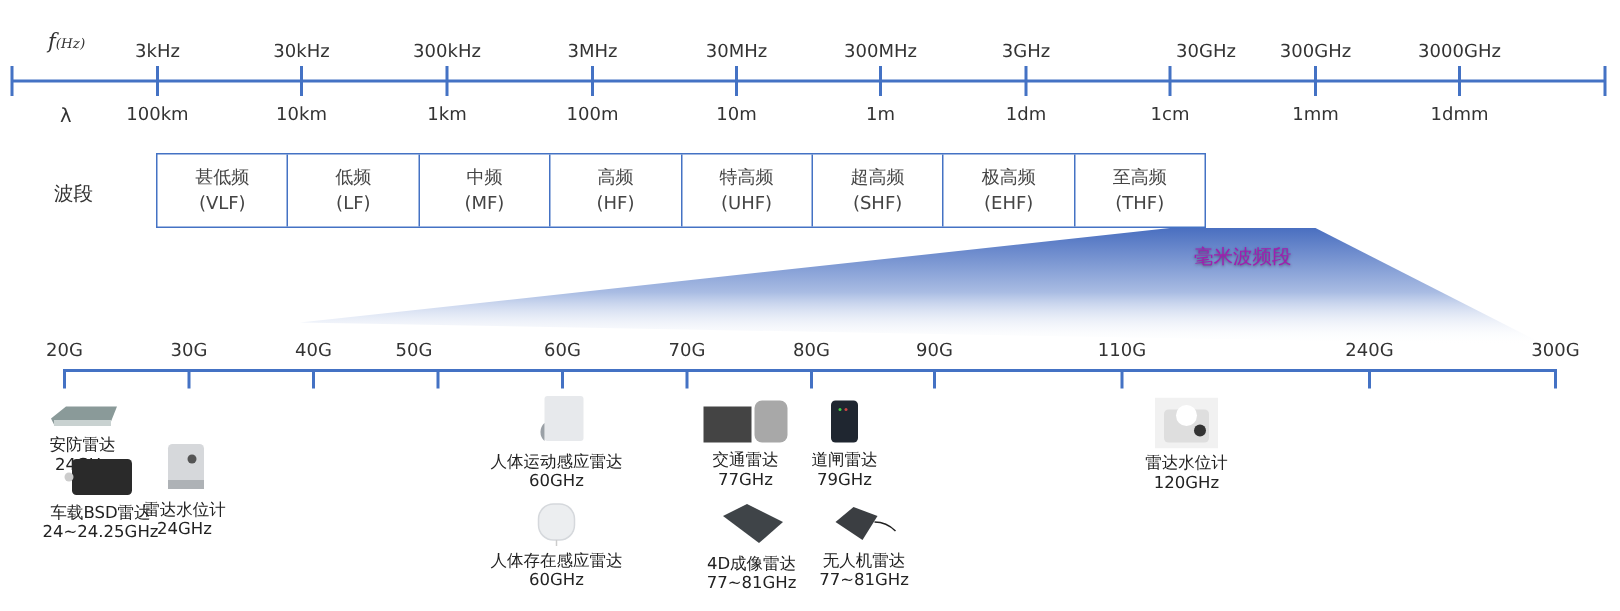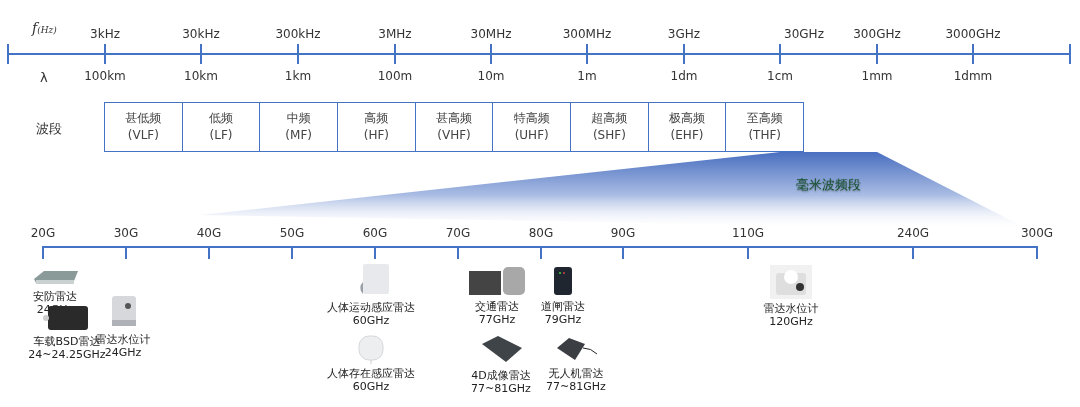--- a/index.html
+++ b/index.html
@@ -6,21 +6,21 @@
   body{width:1080px;height:407px;position:relative;overflow:hidden;font-family:"DejaVu Sans","Liberation Sans",sans-serif;color:#333;}
   .abs{position:absolute;}
   .axis-line{position:absolute;height:2px;background:#4472c4;}
   .tick{position:absolute;width:2px;background:#4472c4;}
   .lbl{position:absolute;font-size:12px;color:#333;white-space:nowrap;transform:translateX(-50%);text-align:center;}
   .row-label{position:absolute;font-size:13px;color:#333;}
   .band-table{position:absolute;left:104px;top:102px;width:700px;height:50px;display:flex;border:1.5px solid #4472c4;box-sizing:border-box;}
   .band{flex:1;border-right:1.5px solid #4472c4;display:flex;flex-direction:column;align-items:center;justify-content:center;font-size:12px;line-height:17px;color:#444;}
   .band:last-child{border-right:none;}
   .funnel{position:absolute;left:0;top:0;}
-  .mmw-label{position:absolute;left:796px;top:176px;font-size:13px;color:#14532d;text-shadow:0 1px 2px rgba(0,0,0,0.45);}
+  .mmw-label{position:absolute;left:796px;top:162px;font-size:13px;color:#a21caf;text-shadow:0 1px 2px rgba(0,0,0,0.45);}
   .device{position:absolute;text-align:center;font-size:11px;line-height:13px;color:#222;}
   .device .name,.device .freq{display:block;white-space:nowrap;}
   .img{margin:0 auto;}
 </style>
 </head>
 <body>
 
 <svg class="funnel" width="1080" height="407">
   <defs>
     <linearGradient id="fg" x1="0" y1="0" x2="0" y2="1">
@@ -86,24 +86,20 @@
      </div>
     <div class="band">
        <span>中频</span>
        <span>(MF)</span>
      </div>
     <div class="band">
        <span>高频</span>
        <span>(HF)</span>
      </div>
     <div class="band">
-       <span>甚高频</span>
-       <span>(VHF)</span>
-     </div>
-    <div class="band">
        <span>特高频</span>
        <span>(UHF)</span>
      </div>
     <div class="band">
        <span>超高频</span>
        <span>(SHF)</span>
      </div>
     <div class="band">
        <span>极高频</span>
        <span>(EHF)</span>
@@ -119,21 +115,21 @@
 <div>
   <div class="axis-line" style="left:42px;top:246px;width:996px;"></div>
   <div id="bottom-ticks">
       <div class="tick" style="left:42px;top:246px;height:13px;"></div>
      <div class="lbl" style="left:43px;top:226px;">20G</div>
       <div class="tick" style="left:125px;top:246px;height:13px;"></div>
      <div class="lbl" style="left:126px;top:226px;">30G</div>
       <div class="tick" style="left:208px;top:246px;height:13px;"></div>
      <div class="lbl" style="left:209px;top:226px;">40G</div>
       <div class="tick" style="left:291px;top:246px;height:13px;"></div>
-     <div class="lbl" style="left:292px;top:226px;">50G</div>
+     <div class="lbl" style="left:276px;top:226px;">50G</div>
       <div class="tick" style="left:374px;top:246px;height:13px;"></div>
      <div class="lbl" style="left:375px;top:226px;">60G</div>
       <div class="tick" style="left:457px;top:246px;height:13px;"></div>
      <div class="lbl" style="left:458px;top:226px;">70G</div>
       <div class="tick" style="left:540px;top:246px;height:13px;"></div>
      <div class="lbl" style="left:541px;top:226px;">80G</div>
       <div class="tick" style="left:622px;top:246px;height:13px;"></div>
      <div class="lbl" style="left:623px;top:226px;">90G</div>
       <div class="tick" style="left:747px;top:246px;height:13px;"></div>
      <div class="lbl" style="left:748px;top:226px;">110G</div>

